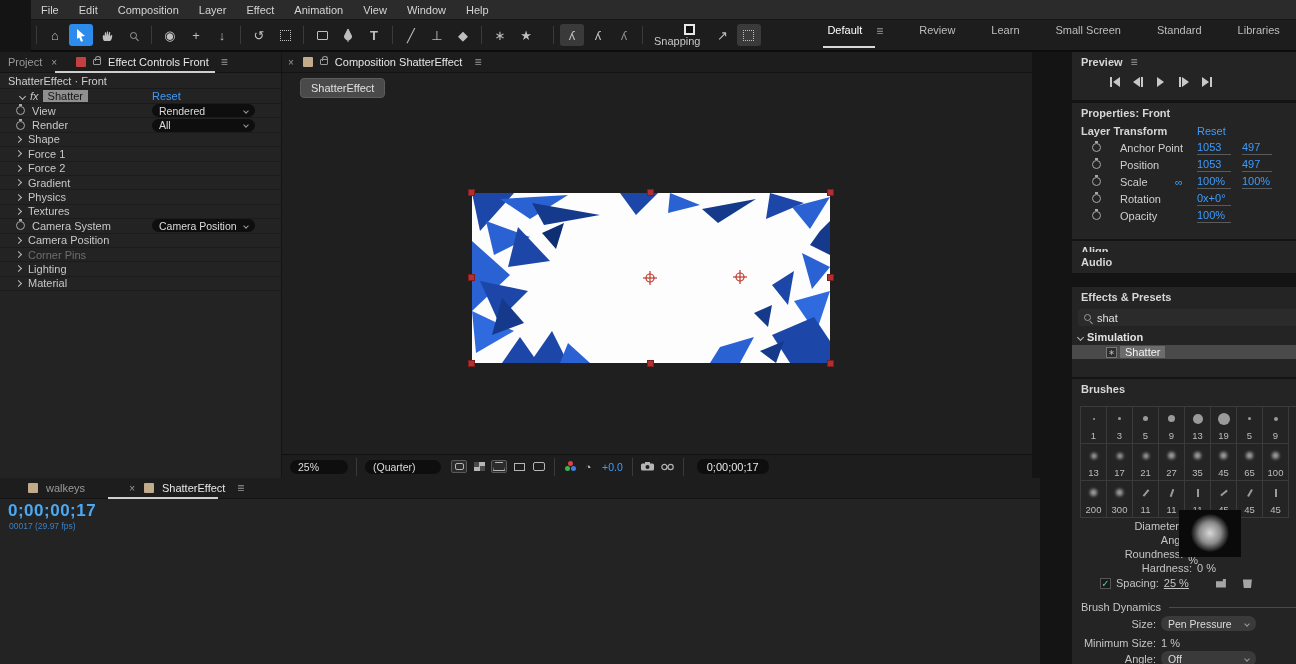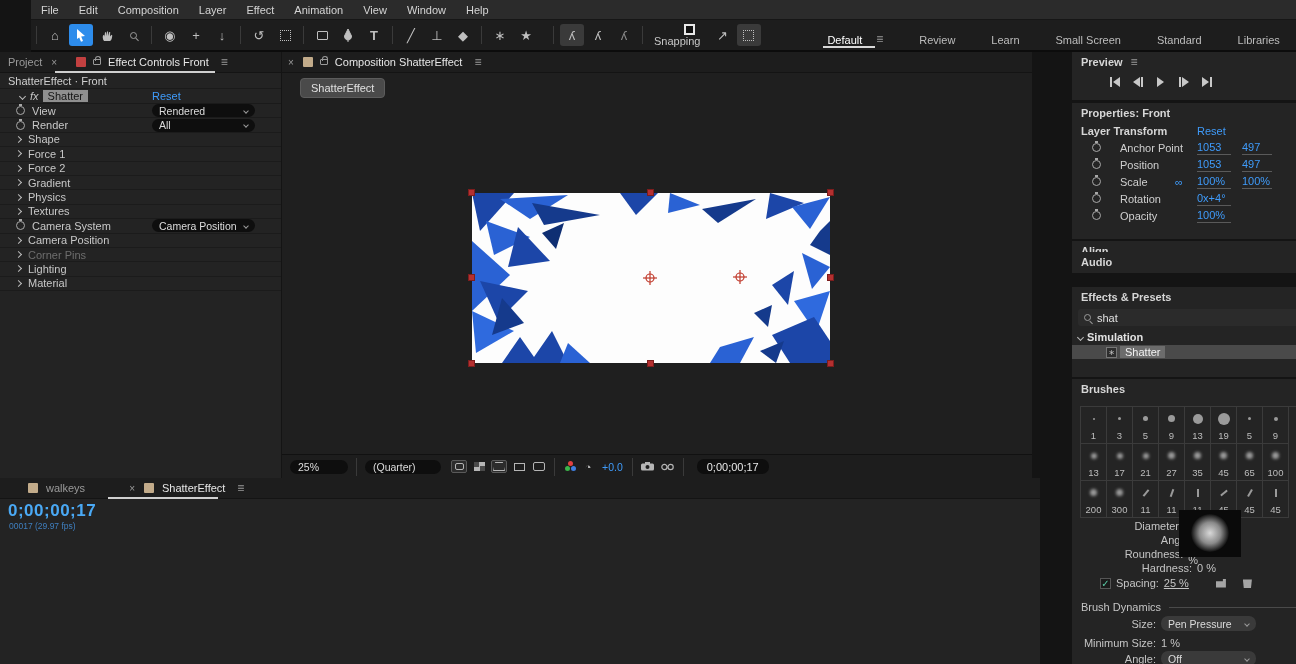--- a/index.html
+++ b/index.html
@@ -14,21 +14,21 @@
   
   #toolbar{left:0;top:20px;width:1296px;height:32px;background:#1d1d1d;display:flex;align-items:center;border-bottom:2px solid #0c0c0c;}
   .tool{width:24px;height:22px;display:flex;align-items:center;justify-content:center;color:#bfbfbf;margin:0 1px;border-radius:3px;font-size:13px;}
   .tool.active{background:#2d8ceb;color:#fff;}
   .tsep{width:1px;height:18px;background:#3a3a3a;margin:0 5px;}
   .chip{background:#3a3a3a;border-radius:3px;}
   .cssbox{width:11px;height:9px;border:1.5px solid #bfbfbf;border-radius:1px;}
   .dotbox{width:11px;height:11px;border:1.5px dotted #bfbfbf;}
   #snap-check{width:11px;height:11px;border:2px solid #e8e8e8;background:#111;margin-right:6px;}
   #workspaces{margin-left:auto;display:flex;align-items:center;gap:0;margin-right:8px;}
-  .ws{padding:0 18px;color:#bdbdbd;position:relative;height:22px;display:flex;align-items:flex-end;gap:6px;}
+  .ws{padding:0 18px;color:#bdbdbd;position:relative;height:22px;display:flex;align-items:flex-start;gap:6px;}
   .ws.active{color:#fff;}
   .ws.active:after{content:"";position:absolute;left:14px;right:26px;bottom:-2px;height:2px;background:#d8d8d8;}
 
   
   .panel{background:#232323;position:absolute;overflow:hidden;}
   .ptabbar{height:21px;background:#1d1d1d;display:flex;align-items:center;border-bottom:1px solid #141414;}
   .tabx{color:#9a9a9a;margin:0 5px;font-size:10px;}
   .groupsq{width:10px;height:10px;border-radius:1px;margin:0 4px;}
   .tabname{color:#e6e6e6;margin:0 4px;position:relative;}
   .tabname.inactive{color:#9a9a9a;}
@@ -515,21 +515,21 @@
             <span class="stopwatch"></span>
             <span class="prop-label">Scale</span>
             <span class="linkic">∞</span>
             <span class="pv pv1">100%</span>
             <span class="pv pv2">100%</span>
           </div>
           <div class="prop-row">
             <span class="stopwatch"></span>
             <span class="prop-label">Rotation</span>
 
-            <span class="pv pv1">0x+4°</span>
+            <span class="pv pv1">0x+0°</span>
 
           </div>
           <div class="prop-row">
             <span class="stopwatch"></span>
             <span class="prop-label">Opacity</span>
 
             <span class="pv pv1">100%</span>
 
           </div>
       </div>

